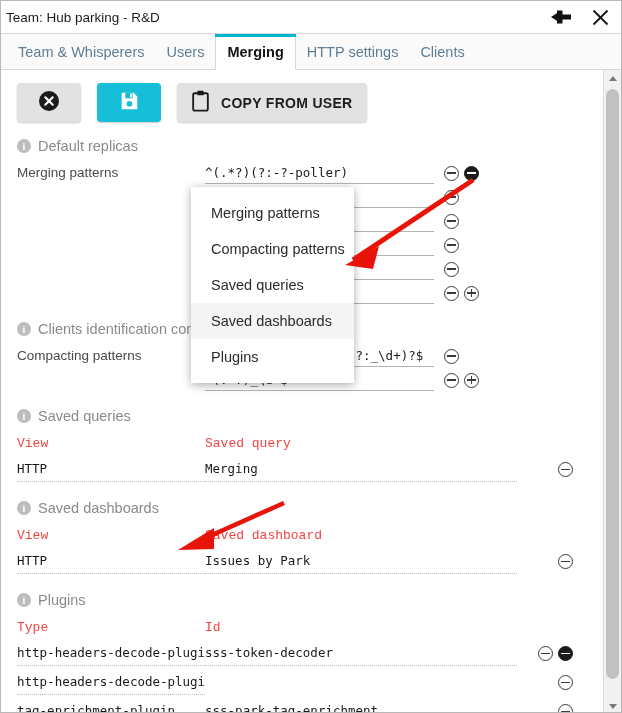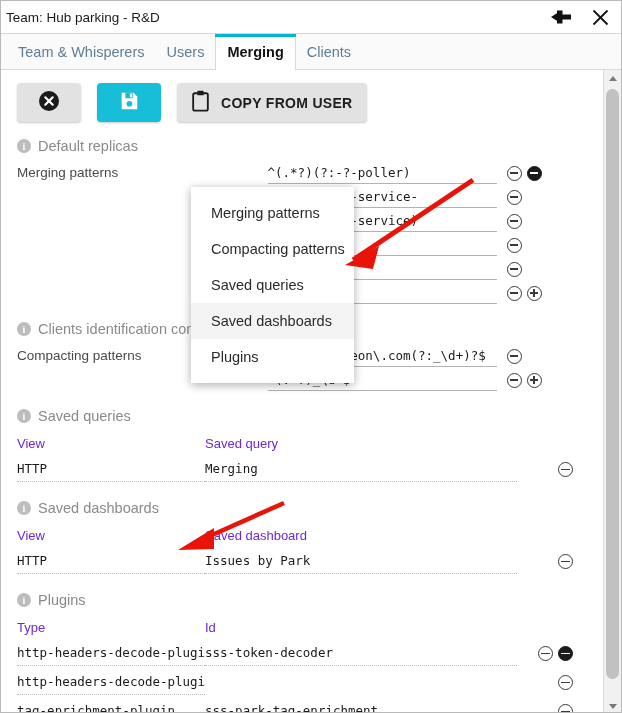--- a/index.html
+++ b/index.html
@@ -163,21 +163,20 @@
     font-size: 13.5px;
     color: #4a4a4a;
     padding-top: 4px;
     flex: none;
   }
   .patterns { flex: 1; }
   .pattern-line {
     position: relative;
     display: flex; align-items: center;
     height: 24px;
-    justify-content: center;
   }
   .pattern-input {
     width: 229px;
     font-family: "DejaVu Sans Mono", monospace;
     font-size: 12.5px;
     color: #1a1a1a;
     border-bottom: 1px solid #b3b3b3;
     height: 22px;
     line-height: 22px;
     white-space: nowrap;
@@ -220,22 +219,23 @@
   
   .table { margin-top: 2px; }
   .trow { display: flex; align-items: center; height: 29px; position: relative; }
   .thead { height: 24px; }
   .tcell {
     font-size: 13.5px;
     box-sizing: border-box;
     padding-right: 10px;
   }
   .thead .tcell {
-    color: #6d28d9;
+    color: #ef4444;
     font-size: 13px;
+    font-family: Liberation Mono, monospace;
   }
   .tbody .tcell {
     font-family: "DejaVu Sans Mono", monospace;
     font-size: 12.5px;
     color: #1a1a1a;
     white-space: nowrap;
     overflow: hidden;
   }
   .col-a { width: 188px; flex: none; }
   .col-b { width: 312px; flex: none; }
@@ -295,20 +295,21 @@
           <line x1="16.5" y1="2.5" x2="2.5" y2="16.5" stroke="#111" stroke-width="1.8"></line>
         </svg>
       </div>
     </div>
   </div>
 
   <div class="tabbar">
     <div class="tab">Team &amp; Whisperers</div>
     <div class="tab">Users</div>
     <div class="tab active">Merging</div>
+    <div class="tab">HTTP settings</div>
     <div class="tab">Clients</div>
   </div>
 
   <div class="content">
     <div class="scroll-area">
 
       <div class="toolbar">
         <div class="btn icononly">
           <span>
             <svg width="24" height="24" viewBox="0 0 24 24">

